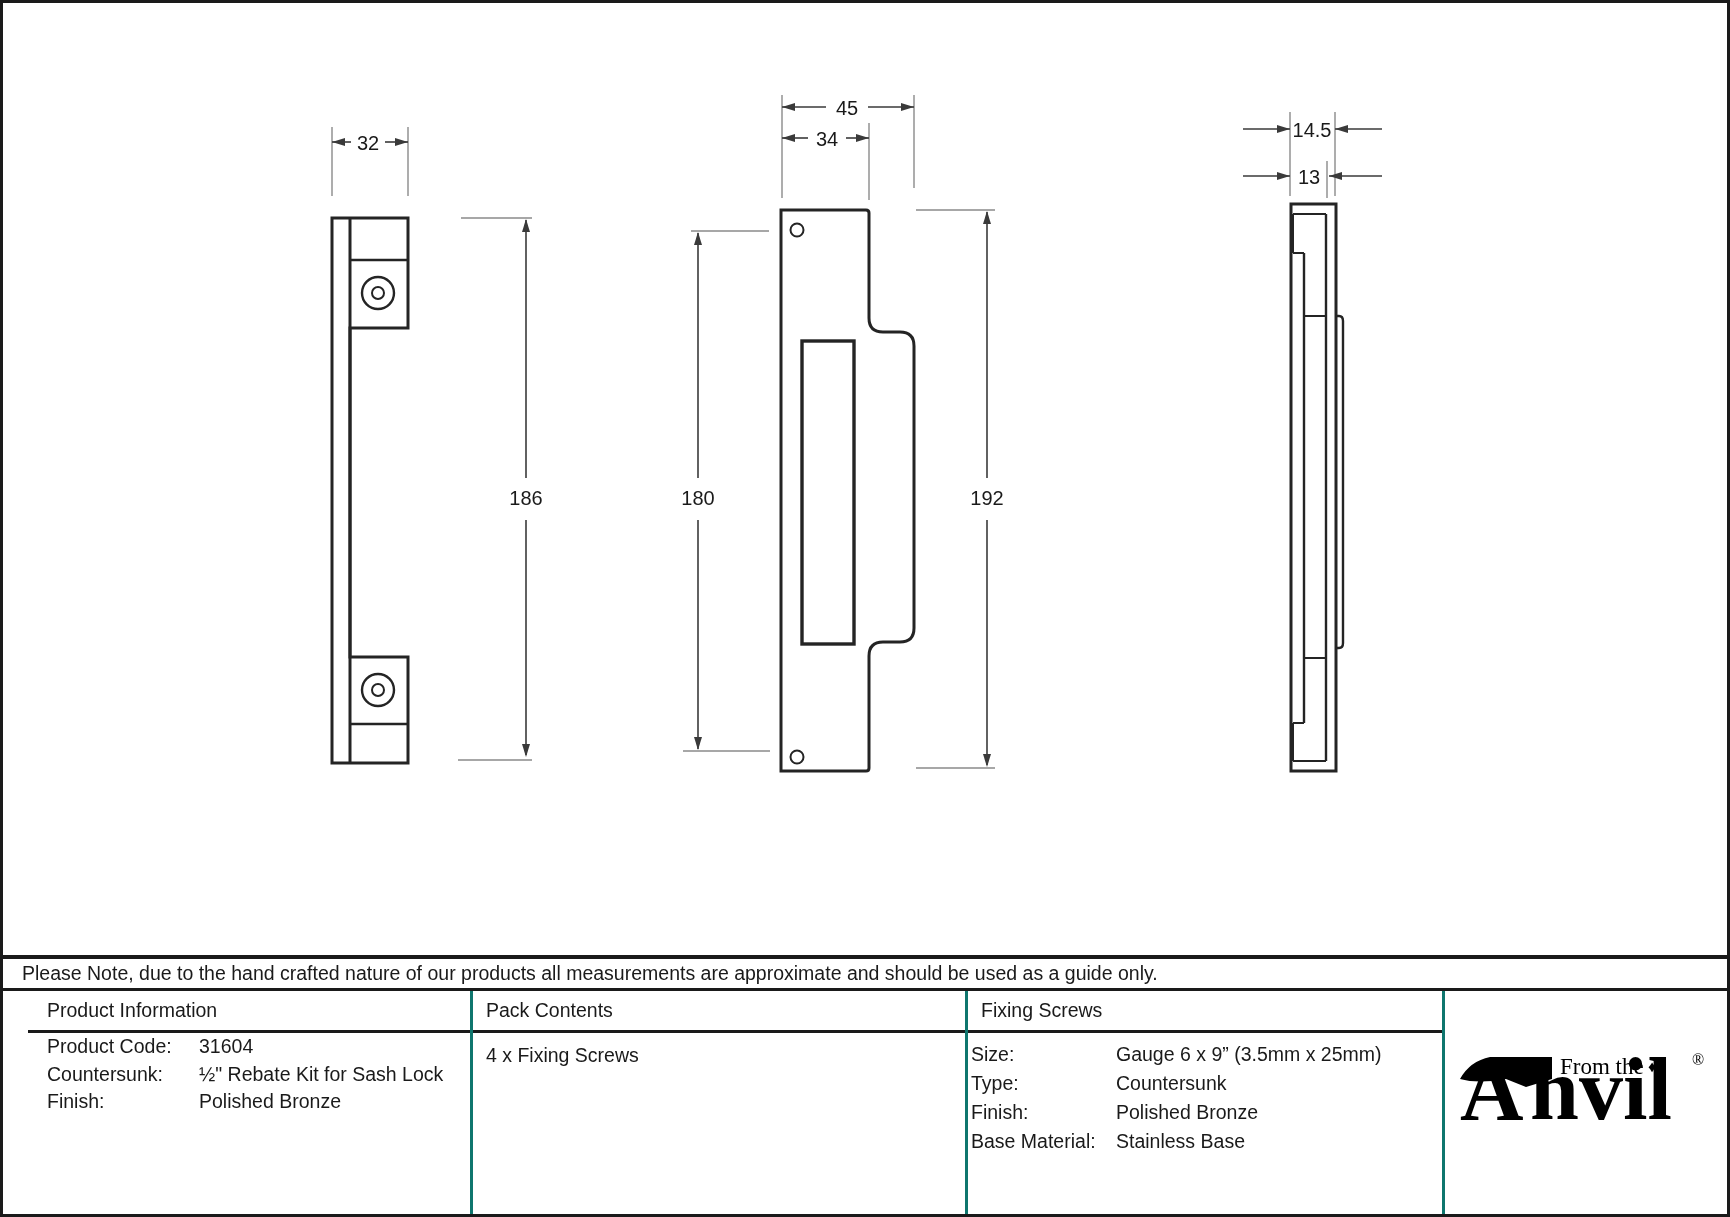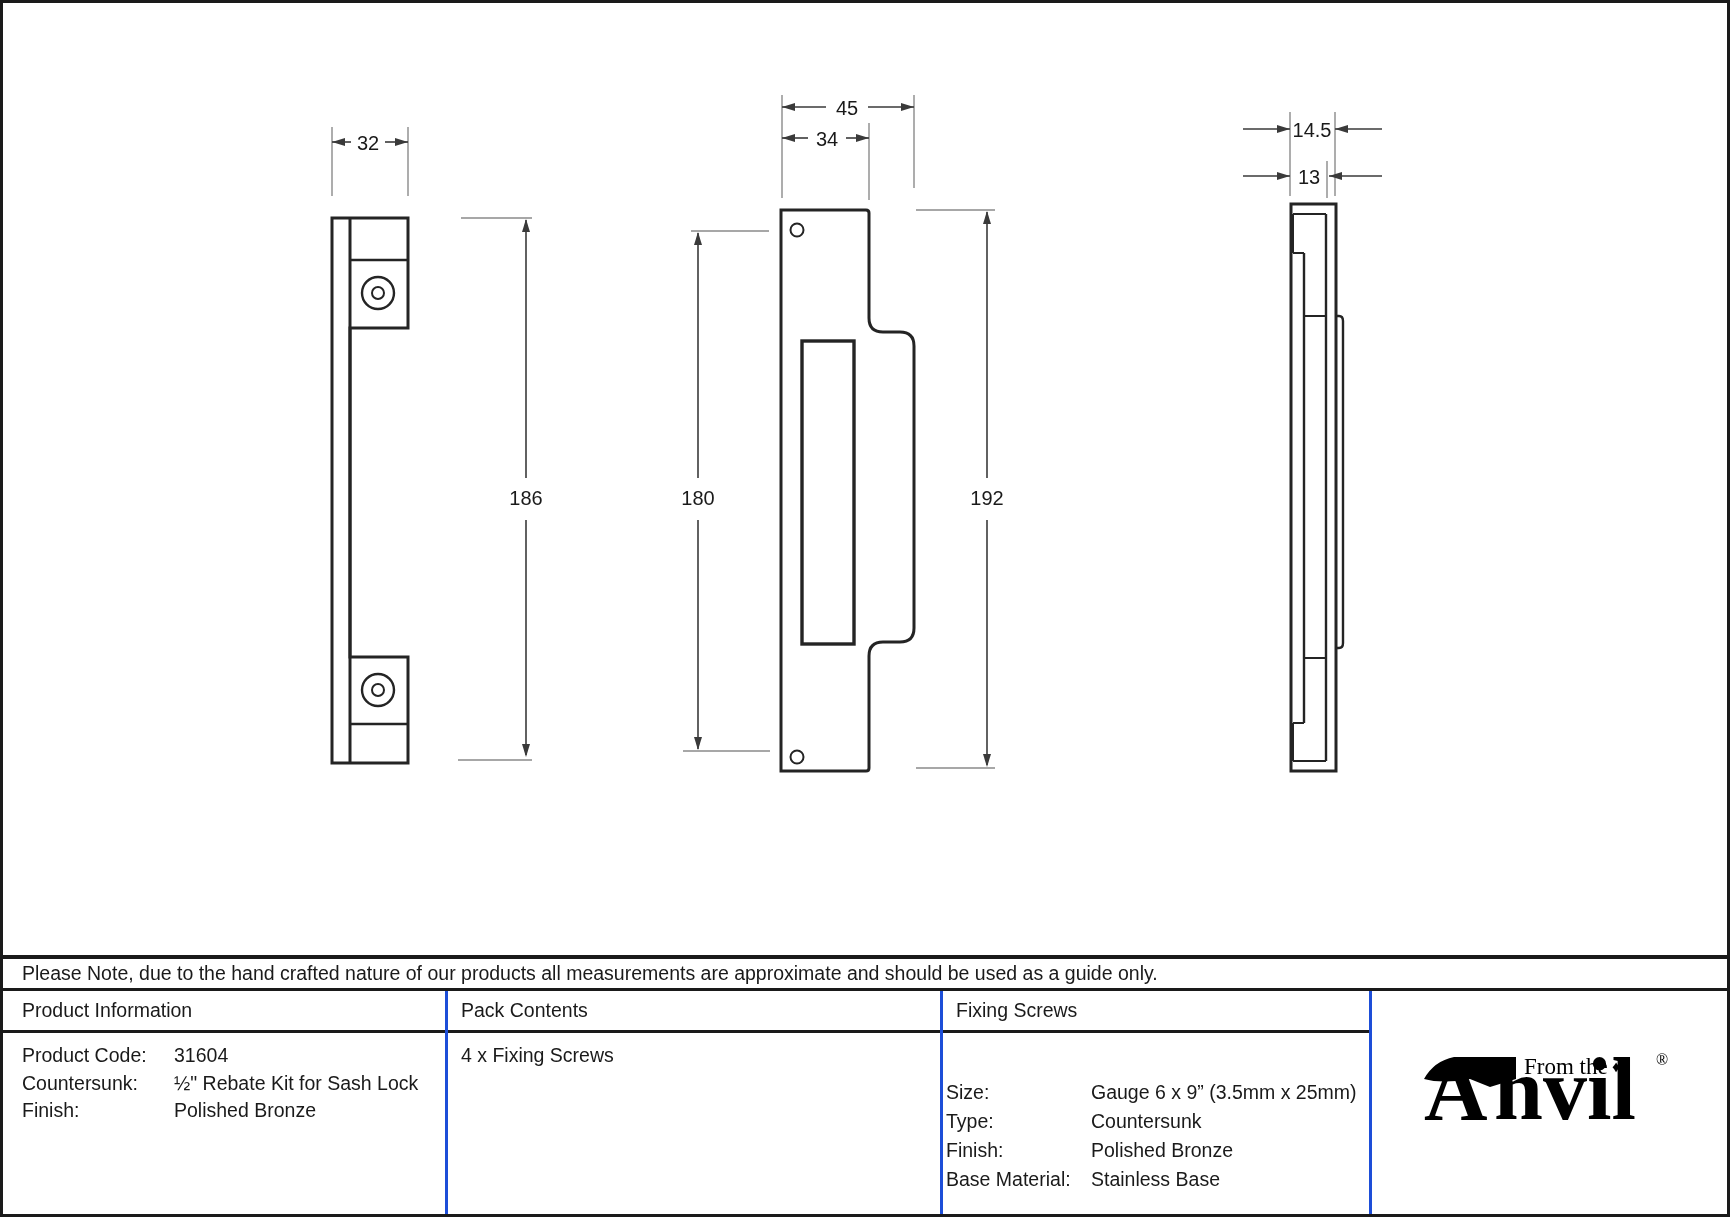--- a/index.html
+++ b/index.html
@@ -14,35 +14,35 @@
 
   .note-row {
     box-sizing:border-box; height:36px;
     border-top:4px solid #1a1a1a; border-bottom:3px solid #1a1a1a;
     display:flex; align-items:center; padding-left:19px;
     font-size:19.5px;
   }
 
   .bottom { flex:1; display:flex; }
   .col { box-sizing:border-box; display:flex; flex-direction:column; }
-  .col + .col { border-left:3px solid #1d4ed8; }
-  .col-product { width:442px; }
+  .col + .col { border-left:3px solid #0f766e; }
+  .col-product { width:442px;margin-left:25px; }
   .col-pack { width:495px; }
-  .col-screws { width:429px;gap:38px; }
+  .col-screws { width:477px; }
   .col-logo { flex:1; display:flex; align-items:center; justify-content:center; }
 
   .col-header {
     box-sizing:border-box; height:42px; border-bottom:3px solid #1a1a1a;
     display:flex; align-items:center; font-size:19.5px;
   }
   .col-product .col-header { padding-left:19px; }
   .col-pack .col-header, .col-screws .col-header { padding-left:13px; }
 
   .col-body { font-size:19.5px; }
-  .col-product .col-body { padding:9px 0 0 19px; }
+  .col-product .col-body { padding:0 0 0 19px; }
   .kv { display:grid; line-height:27.5px; }
   .col-product .kv { grid-template-columns:152px 1fr; }
   .col-pack .col-body { padding:9px 0 0 13px; line-height:27.5px; }
   .col-screws .col-body { padding:7px 0 0 3px; }
   .col-screws .kv { grid-template-columns:145px 1fr; line-height:29px; }
 
   .logo-wrap { transform:translateY(-18px); }
 
   text.dim { font-family:"Liberation Sans", sans-serif; font-size:20px; fill:#1a1a1a; }
   .outline { fill:none; stroke:#242424; stroke-width:3; }

